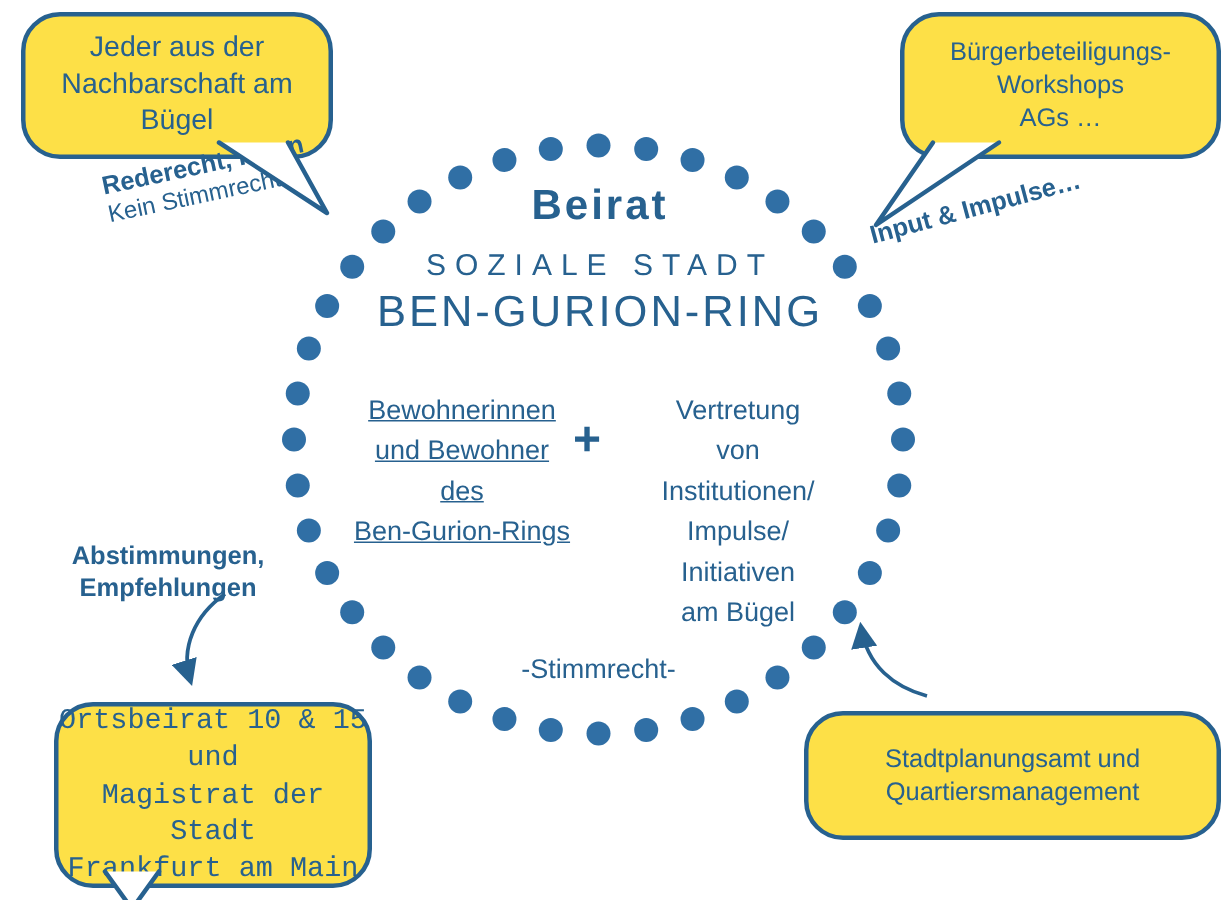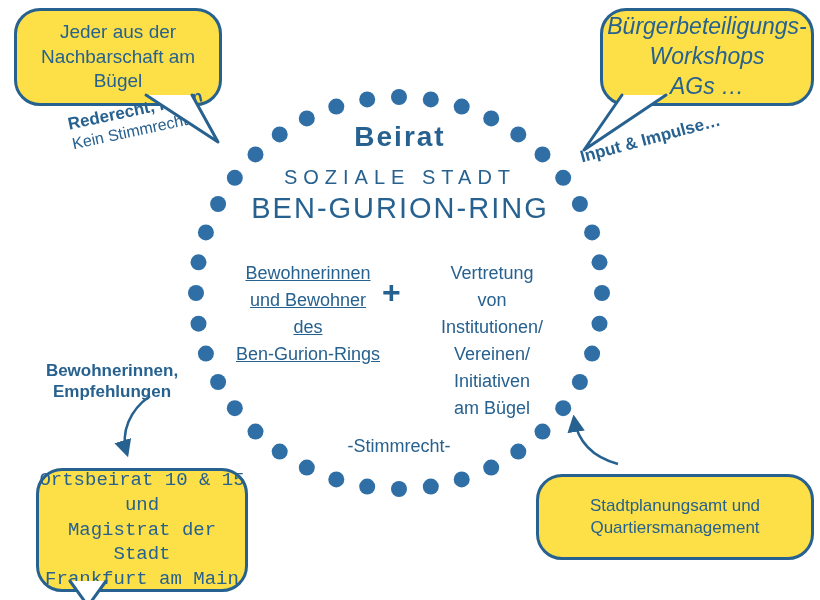--- a/index.html
+++ b/index.html
@@ -17,21 +17,21 @@
   .tail{fill:#fff;stroke:var(--primary);stroke-width:3;stroke-linejoin:round;stroke-linecap:round;}
   .arrow{fill:none;stroke:var(--primary);stroke-width:2.5;marker-end:url(#arrowhead);}
   .arrowhead-shape{fill:var(--primary);}
 
   .bubble{
     position:absolute;z-index:2;background:#fde047;border:3px solid var(--primary);
     border-radius:26px;display:flex;align-items:center;justify-content:center;
     text-align:center;white-space:pre-line;line-height:1.3;
   }
   .bubble.tl{left:14px;top:8px;width:202px;height:92px;font-size:19px;}
-  .bubble.tr{left:600px;top:8px;width:208px;height:92px;font-size:23px;font-style:italic;}
+  .bubble.tr{left:600px;top:8px;width:208px;height:92px;font-size:17px;}
   .bubble.bl{left:36px;top:468px;width:206px;height:118px;font-size:19px;font-family:Liberation Mono, monospace;}
   .bubble.br{left:536px;top:474px;width:272px;height:80px;font-size:17px;}
 
   .center-title{position:absolute;z-index:2;left:248px;top:122px;width:304px;text-align:center;}
   .center-title .main{font-size:28px;font-weight:bold;letter-spacing:2px;line-height:1.05;}
   .center-title .sub1{font-size:20px;letter-spacing:6px;margin-top:15px;}
   .center-title .sub2{font-size:29px;letter-spacing:2px;margin-top:3px;}
 
   .group{position:absolute;z-index:2;text-align:center;white-space:pre-line;
          font-size:18px;line-height:1.5;}
@@ -108,21 +108,21 @@
   </div>
 
   <div class="group left">Bewohnerinnen
 und Bewohner
 des
 Ben-Gurion-Rings</div>
   <div class="plus">+</div>
   <div class="group right">Vertretung
 von
 Institutionen/
-Vereinen/
+Impulse/
 Initiativen
 am Bügel</div>
   <div class="voting">-Stimmrecht-</div>
 
   <div class="bubble tl">
     <span>Jeder aus der
 Nachbarschaft am
 Bügel</span>
   </div>
   <div class="bubble tr">
@@ -142,21 +142,21 @@
   </div>
 
   <div class="note tl">
     <div class="b">Rederecht, Ideen</div>
     <div class="r">Kein Stimmrecht</div>
   </div>
   <div class="note tr">
     <div class="b">Input &amp; Impulse…</div>
   </div>
   <div class="note bl">
-    <div class="b">Bewohnerinnen,
+    <div class="b">Abstimmungen,
 Empfehlungen</div>
   </div>
 
   <svg class="overlay" width="820" height="600" viewBox="0 0 820 600">
     <defs>
       <marker id="arrowhead" viewBox="0 0 10 10" refX="8" refY="5" markerWidth="7" markerHeight="7" orient="auto-start-reverse">
         <path class="arrowhead-shape" d="M0 0 L10 5 L0 10 z"></path>
       </marker>
     </defs>
     <path class="tail" d="M 146 95 L 218 142 L 192 95"></path>

